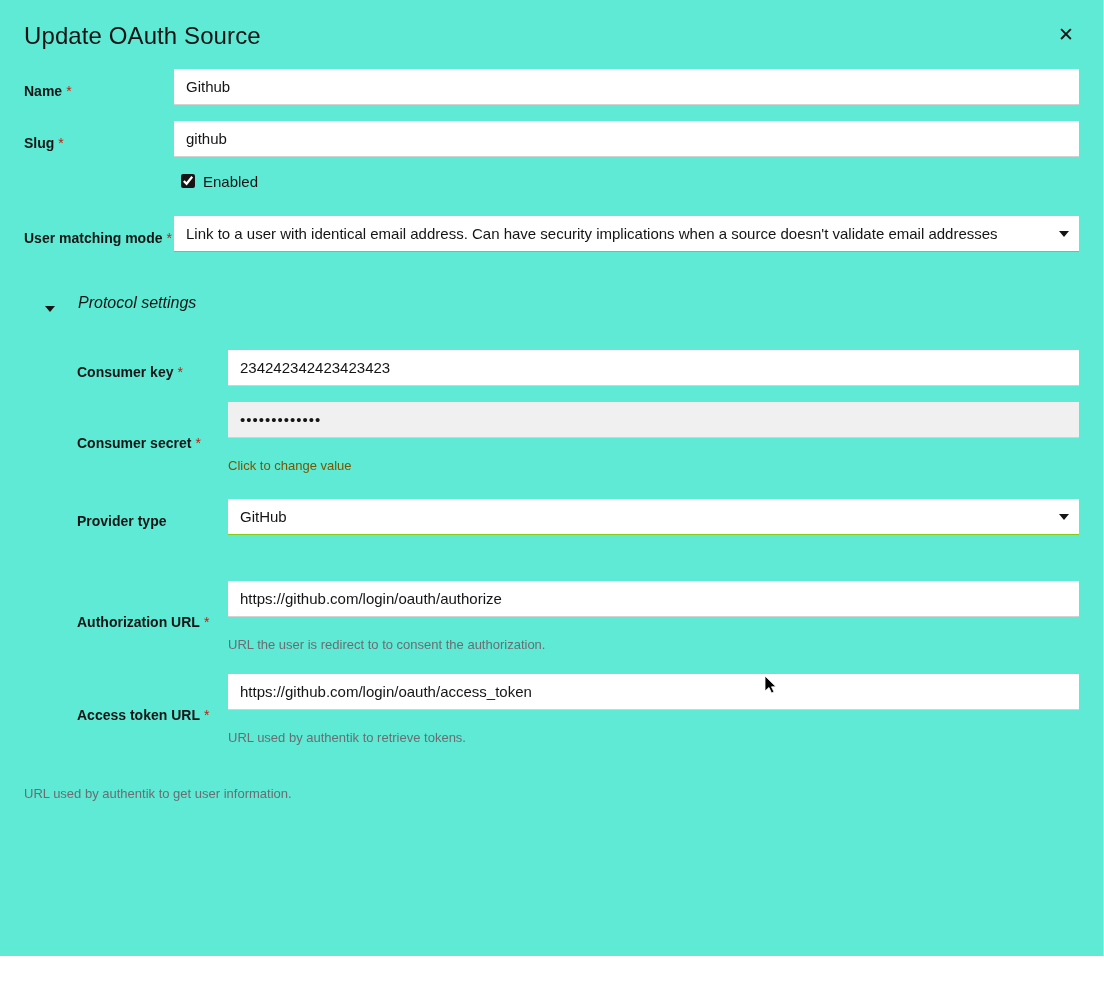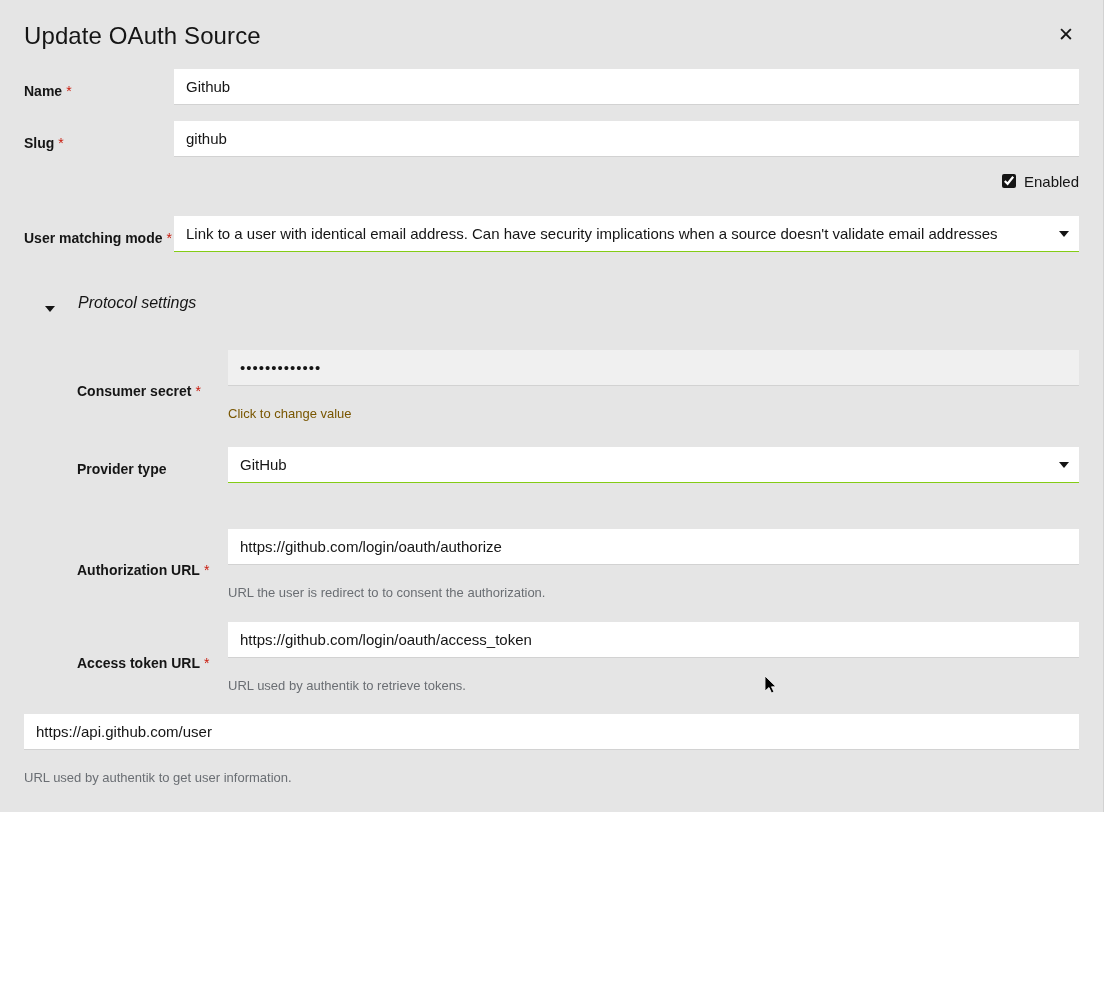--- a/index.html
+++ b/index.html
@@ -9,22 +9,22 @@
     width: 1104px;
     height: 992px;
     background: #ffffff;
     font-family: "Liberation Sans", sans-serif;
     color: #151515;
     overflow: hidden;
   }
   .modal {
     position: relative;
     width: 1104px;
-    height: 812px;
-    background: #e5e5e5;
+    height: 956px;
+    background: #5eead4;
     border-right: 1px solid #d2d2d2;
   }
   .modal-header {
     position: relative;
     padding: 22px 24px 18px 24px;
   }
   .modal-title {
     font-size: 24px;
     font-weight: 400;
     color: #151515;
@@ -135,21 +135,20 @@
     border-left: 5px solid transparent;
     border-right: 5px solid transparent;
     border-top: 6px solid #151515;
     pointer-events: none;
   }
   .check-row {
     display: flex;
     align-items: center;
     margin: 4px 0 26px 0;
     padding-left: 150px;
-    justify-content: flex-end;
   }
   .chk {
     width: 14px;
     height: 14px;
     margin: 0 8px 0 7px;
     accent-color: #151515;
   }
   .chk-label {
     font-size: 15px;
     color: #151515;
@@ -241,20 +240,28 @@
 
     <div class="section">
       <span class="section-toggle">
         <span class="chev"></span>
       </span>
       <span class="section-title">Protocol settings</span>
     </div>
 
     <div style="height:28px"></div>
 
+    <div class="form-row">
+      <div class="label-col indent">
+        <span>Consumer key</span><span class="req">*</span>
+      </div>
+      <div class="field-col">
+        <input class="txt" type="text" value="234242342423423423" style="">
+      </div>
+    </div>
 
     <div class="form-row">
       <div class="label-col indent">
         <span>Consumer secret</span><span class="req">*</span>
       </div>
       <div class="field-col">
         <input class="txt readonly" type="text" readonly="" value="•••••••••••••" style="">
         <div class="helper warn">Click to change value</div>
       </div>
     </div>
@@ -291,21 +298,20 @@
         <span>Access token URL</span><span class="req">*</span>
       </div>
       <div class="field-col">
         <input class="txt" type="text" value="https://github.com/login/oauth/access_token" style="">
         <div class="helper">URL used by authentik to retrieve tokens.</div>
       </div>
     </div>
 
     <div class="form-row" style="margin-top:20px">
       <div class="field-col">
-        <input class="txt" type="text" value="https://api.github.com/user" style="">
         <div class="helper">URL used by authentik to get user information.</div>
       </div>
     </div>
 
   </div>
 
   <svg class="cursor" viewBox="0 0 14 20">
     <polygon points="0,0 0,15 4,11.5 6.5,17 9,16 6.5,10.8 11,10.8" fill="#000000" stroke="#ffffff" stroke-width="0.8"></polygon>
   </svg>
 

